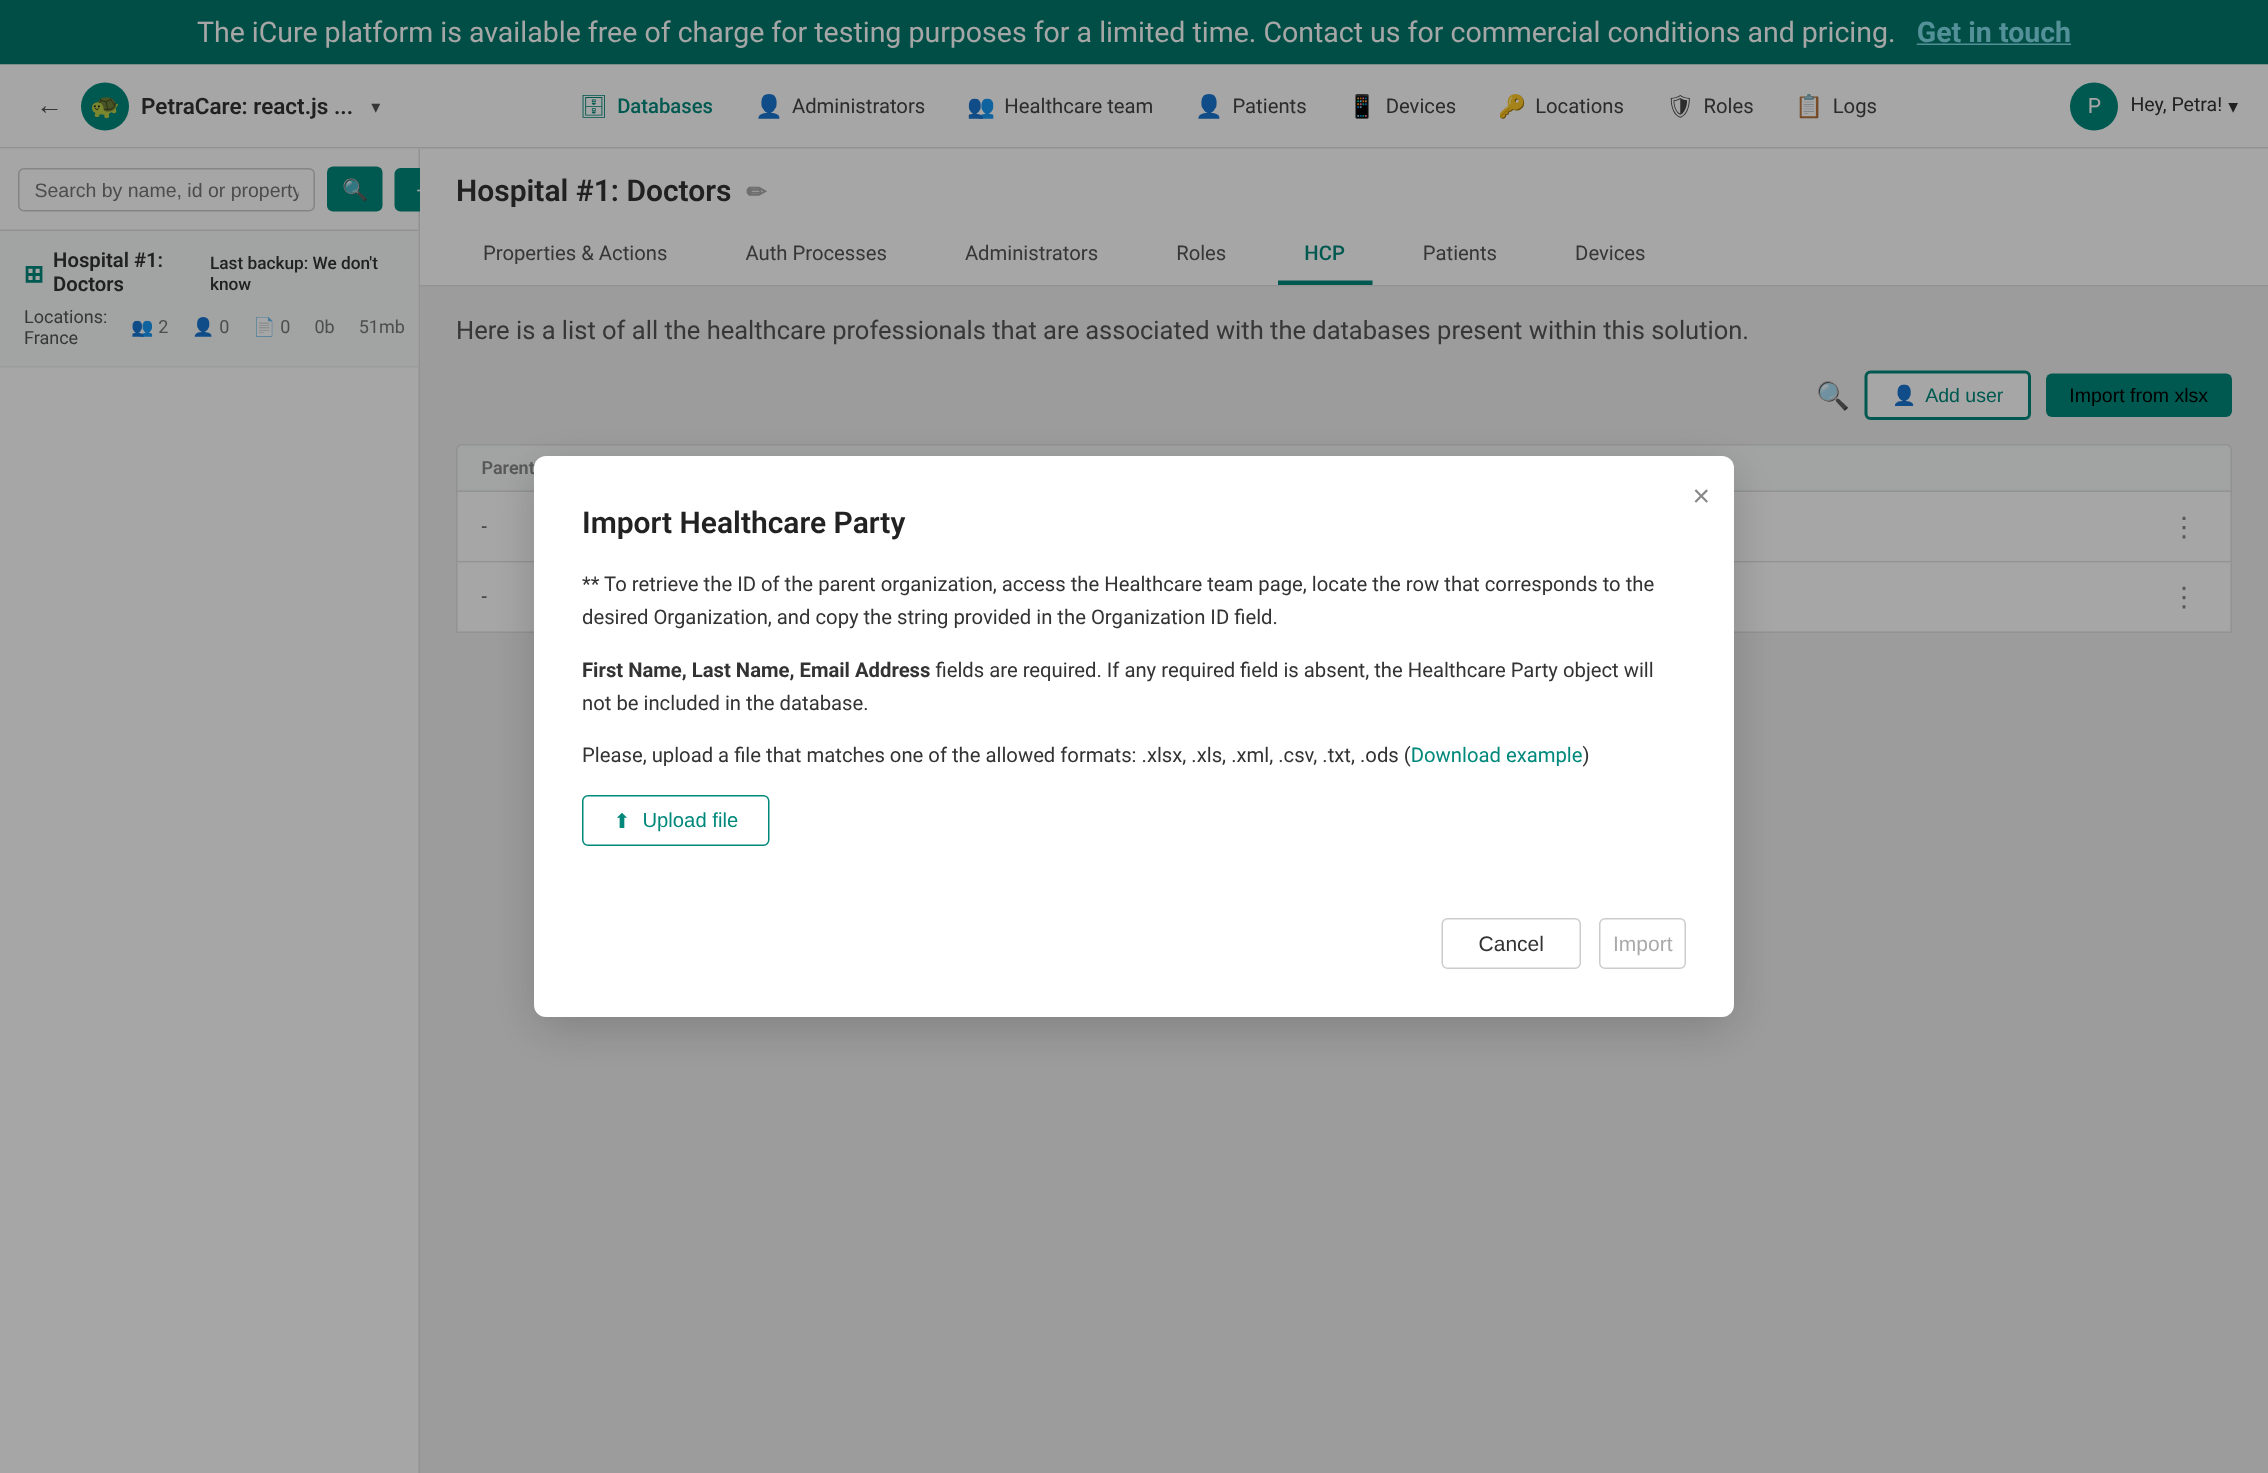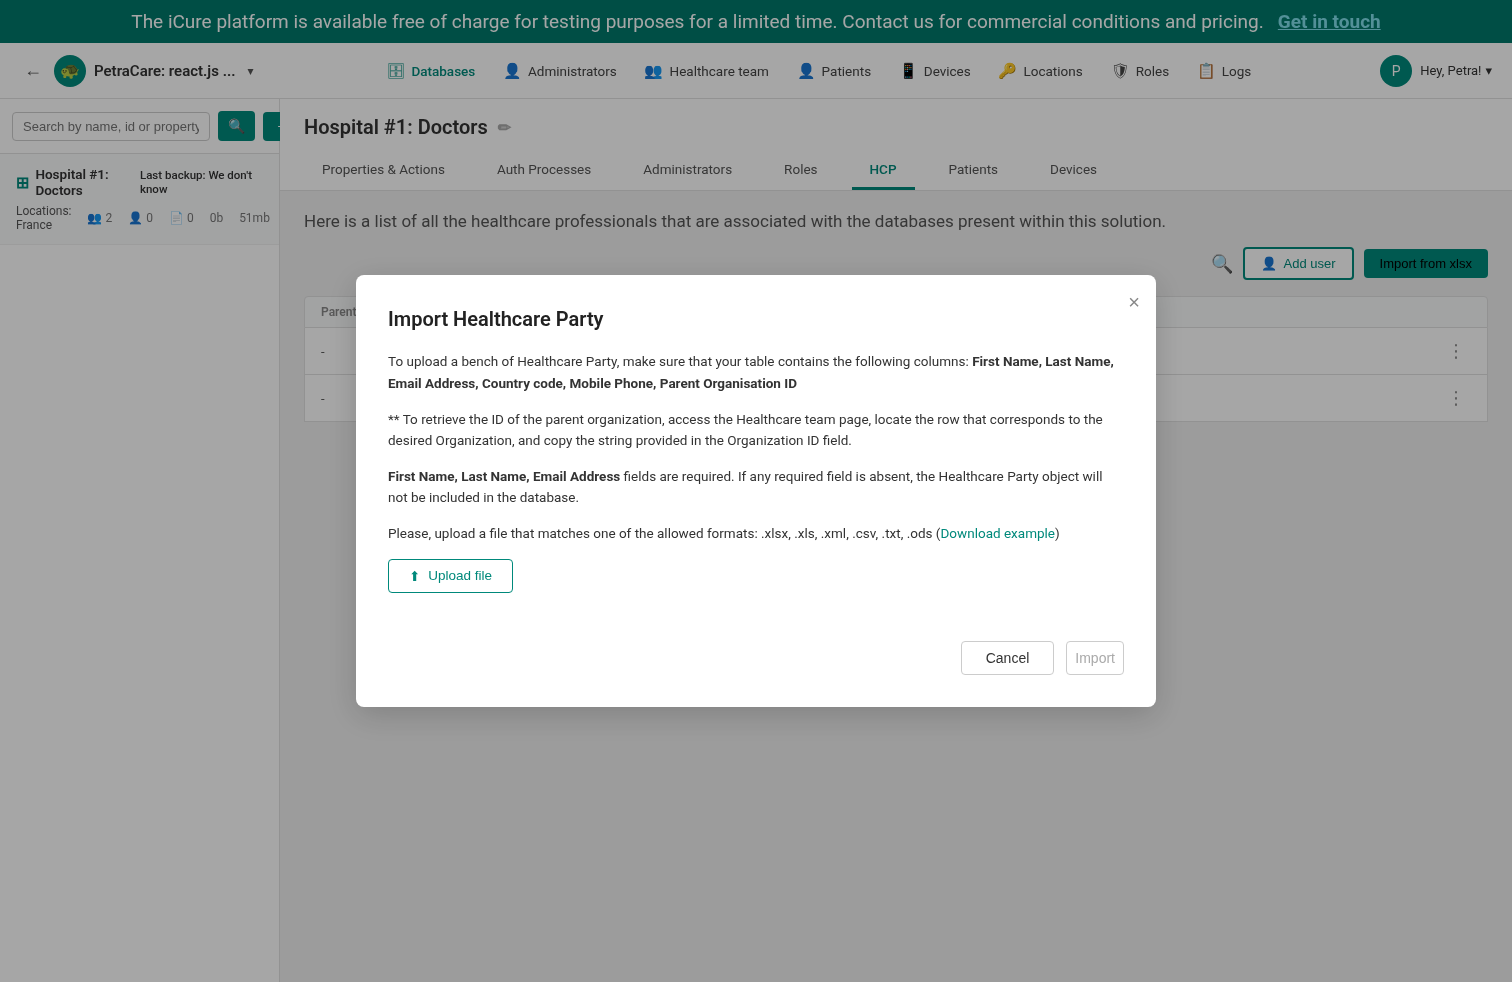--- a/index.html
+++ b/index.html
@@ -491,23 +491,20 @@
       </div>
     </div>
   </div>
 </div>
 
 <div class="overlay">
   <div class="modal">
     <button class="modal-close">×</button>
     <div class="modal-title">Import Healthcare Party</div>
     <div class="modal-body">
-      <p>
-        <span>To upload a bench of Healthcare Party, make sure that your table contains the following columns: </span><strong>First Name, Last Name, Email Address, Country code, Mobile Phone, Parent Organisation ID</strong>
-      </p>
       <p>** To retrieve the ID of the parent organization, access the Healthcare team page, locate the row that corresponds to the desired Organization, and copy the string provided in the Organization ID field.</p>
       <p>
         <strong>First Name, Last Name, Email Address</strong><span> fields are required. If any required field is absent, the Healthcare Party object will not be included in the database.</span>
       </p>
       <p>
         <span>Please, upload a file that matches one of the allowed formats: .xlsx, .xls, .xml, .csv, .txt, .ods (</span><a href="#">Download example</a><span>)</span>
       </p>
       <button class="upload-btn">
         <span>⬆</span>
         <span>Upload file</span>

